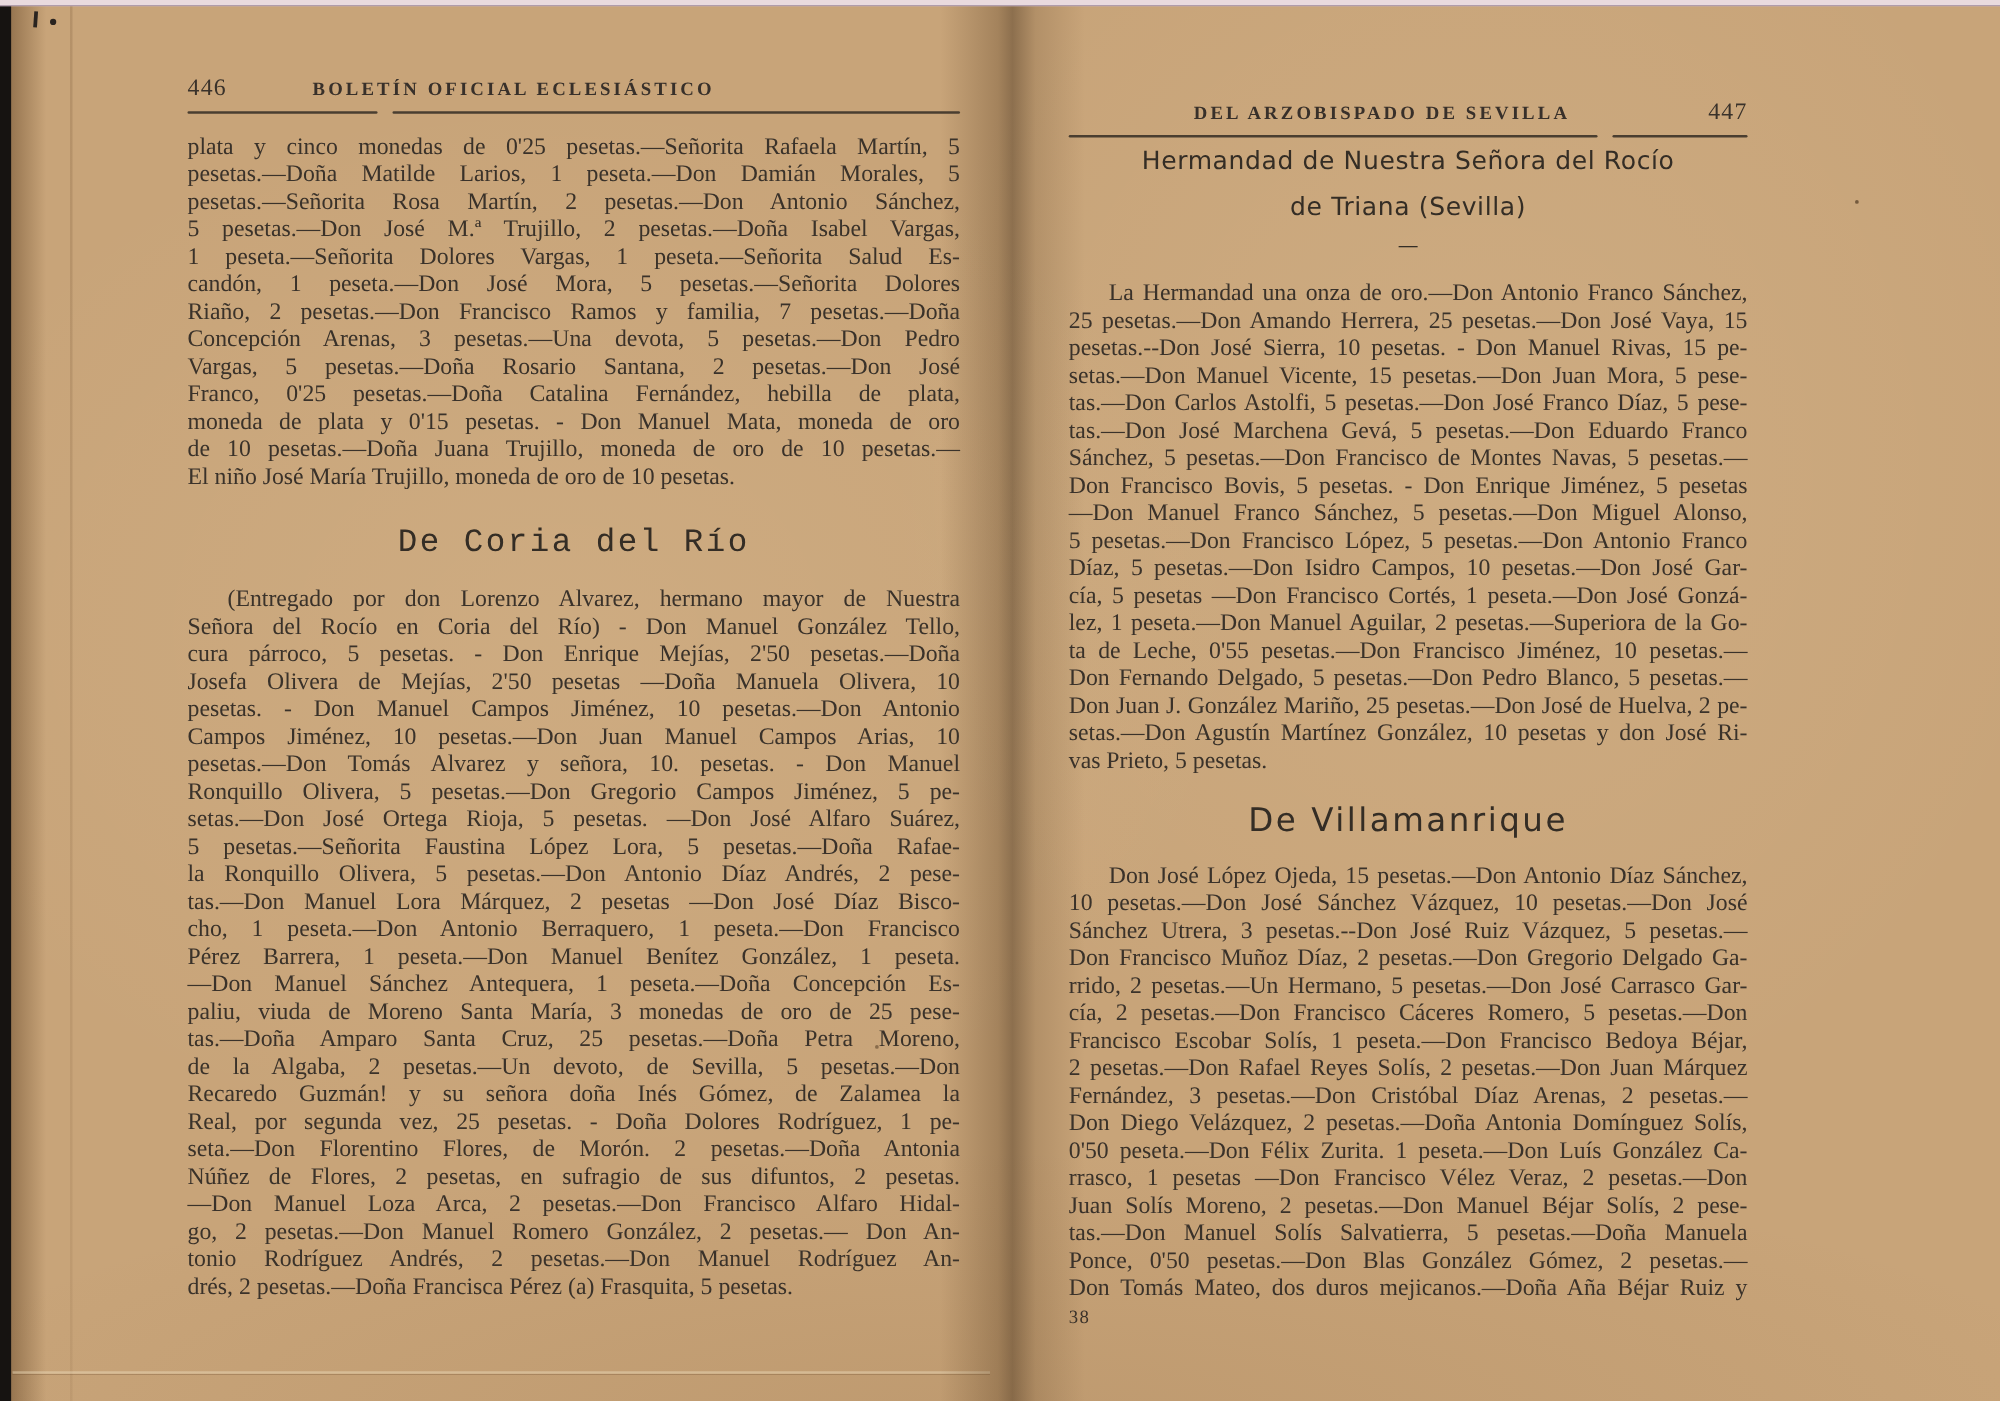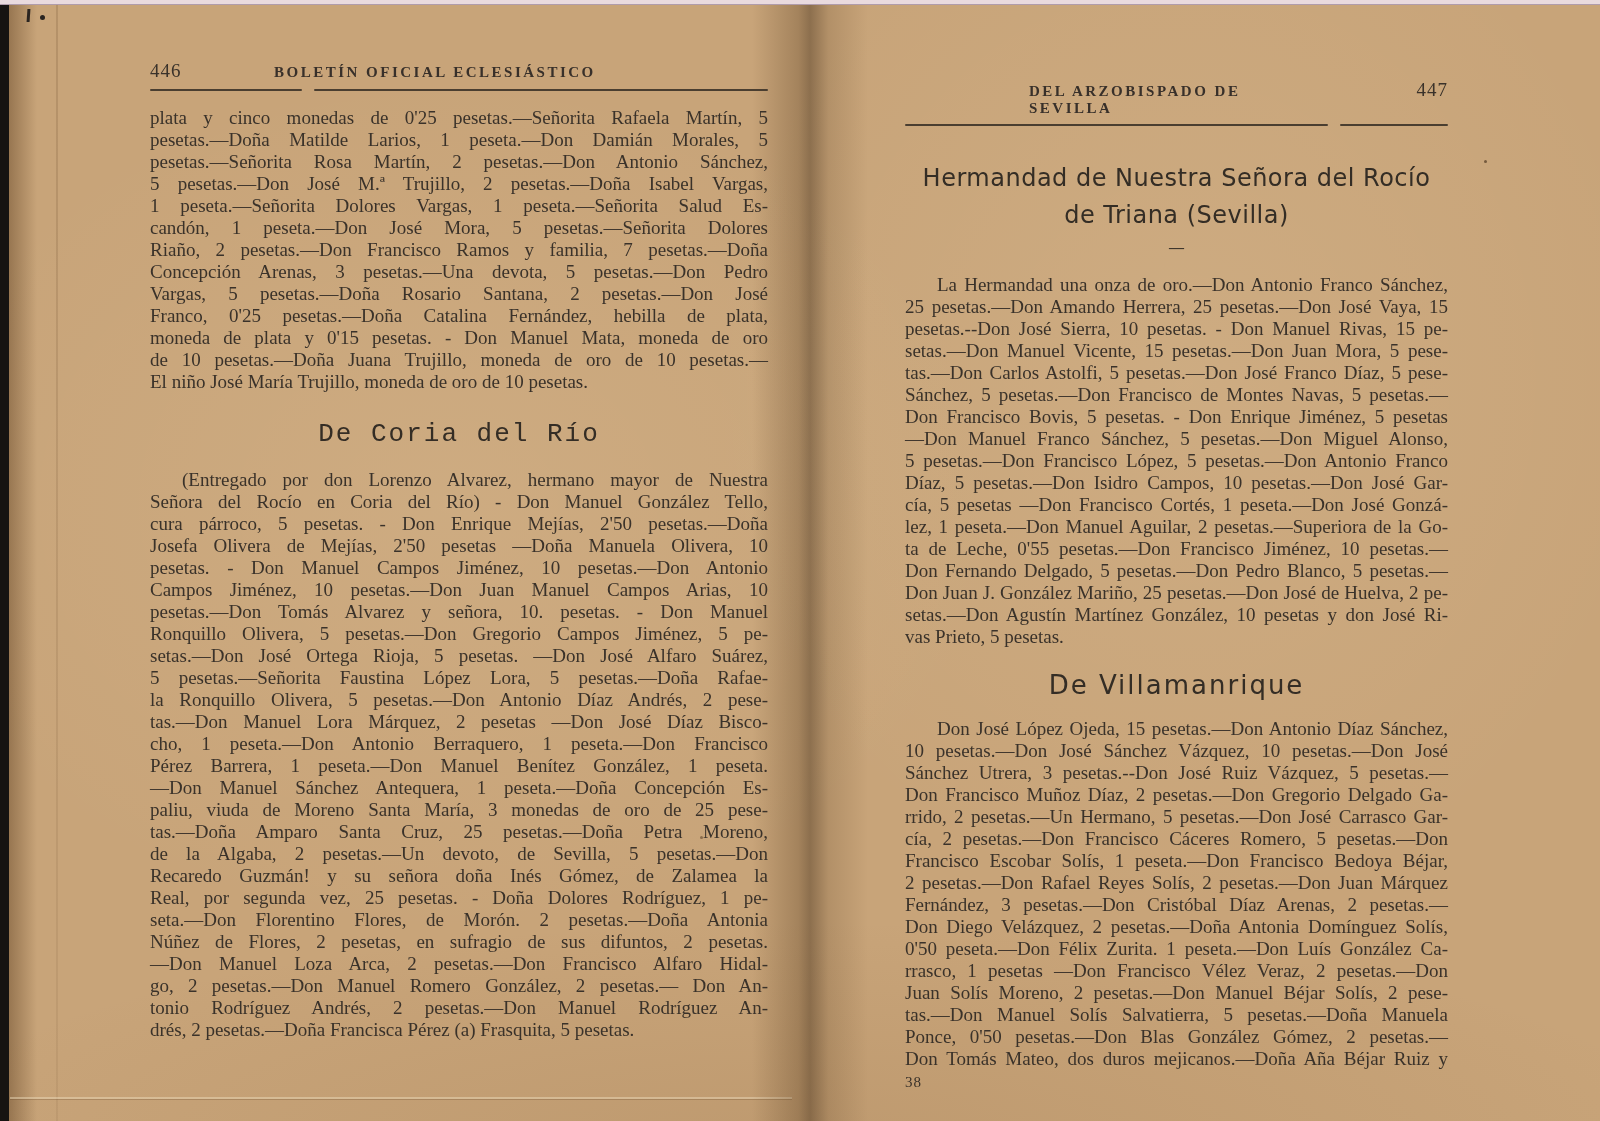--- a/index.html
+++ b/index.html
@@ -29,23 +29,23 @@
     background:#2a2420; transform:rotate(4deg); }
   .ink-mark-b { position:absolute; left:40px; top:15px; width:5px; height:5px;
     border-radius:50%; background:#2a2420; }
   .speck-1 { position:absolute; left:1484px; top:160px; width:3px; height:3px;
     border-radius:50%; background:rgba(60,40,20,0.6); }
   .speck-2 { position:absolute; left:700px; top:836px; width:3px; height:3px;
     border-radius:50%; background:rgba(60,40,20,0.45); }
 
   .page { position:absolute; top:60px; z-index:3; }
   .page.lp { left:150px; width:618px; }
-  .page.rp { left:905px; width:543px; }
+  .page.rp { left:855px; width:543px; }
 
-  .pg-header { display:flex; align-items:baseline;gap:24px; }
+  .pg-header { display:flex; align-items:baseline; }
   .pg-num { font-size:19px; width:100px; letter-spacing:1px; }
   .rp .pg-num { text-align:right;margin-top:19px; }
   .pg-title { flex:1; text-align:left; font-size:15px; font-weight:bold; letter-spacing:2.5px; color:#38302a; }
   .pg-spacer { width:100px; }
 
   .pg-rule { display:flex; gap:12px; margin-top:7px; height:2px; }
   .pg-rule .seg { background:#4a3e30; height:2px; border-radius:1px; }
   .lp .pg-rule .seg.a { width:152px; }
   .lp .pg-rule .seg.b { flex:1; }
   .rp .pg-rule .seg.a { flex:1; }
@@ -53,21 +53,21 @@
 
   .para { font-size:19px; line-height:22px; }
   .pline { text-align:justify; text-align-last:justify; }
   .pline.last { text-align-last:left; }
   .para.indent .pline:first-child { text-indent:32px; }
 
   .lp .para.p1 { margin-top:16px; }
   .heading { font-family:"DejaVu Sans", "Liberation Sans", sans-serif; text-align:center; color:#342d25; }
   .heading.sub { font-size:26px; letter-spacing:2px; }
   .lp .heading.sub { margin:26px 0 20px;font-family:Liberation Mono, monospace; }
-  .heading.main { font-size:24px; letter-spacing:0.5px; line-height:37px; margin-top:34px; }
+  .heading.main { font-size:20px; letter-spacing:0.5px; line-height:37px; }
   .heading-dash { text-align:center; font-weight:bold; font-size:15px; line-height:10px; margin:8px 0 4px; color:#342d25; }
   .rp .para.p1 { margin-top:22px; }
   .rp .heading.sub { margin:22px 0 18px; }
   .signature { text-align:left; padding-right:52px; font-size:15px; margin-top:4px; letter-spacing:1px; }
 </style>
 </head>
 <body>
 
 <div class="scan">
   <div class="edge-top"></div>
@@ -151,20 +151,21 @@
       <div>Hermandad de Nuestra Señora del Rocío</div>
       <div>de Triana (Sevilla)</div>
     </div>
     <div class="heading-dash">—</div>
     <div class="para p1 indent">
         <div class="pline">La Hermandad una onza de oro.—Don Antonio Franco Sánchez,</div>
         <div class="pline">25 pesetas.—Don Amando Herrera, 25 pesetas.—Don José Vaya, 15</div>
         <div class="pline">pesetas.--Don José Sierra, 10 pesetas. - Don Manuel Rivas, 15 pe-</div>
         <div class="pline">setas.—Don Manuel Vicente, 15 pesetas.—Don Juan Mora, 5 pese-</div>
         <div class="pline">tas.—Don Carlos Astolfi, 5 pesetas.—Don José Franco Díaz, 5 pese-</div>
+        <div class="pline">tas.—Don José Marchena Gevá, 5 pesetas.—Don Eduardo Franco</div>
         <div class="pline">Sánchez, 5 pesetas.—Don Francisco de Montes Navas, 5 pesetas.—</div>
         <div class="pline">Don Francisco Bovis, 5 pesetas. - Don Enrique Jiménez, 5 pesetas</div>
         <div class="pline">—Don Manuel Franco Sánchez, 5 pesetas.—Don Miguel Alonso,</div>
         <div class="pline">5 pesetas.—Don Francisco López, 5 pesetas.—Don Antonio Franco</div>
         <div class="pline">Díaz, 5 pesetas.—Don Isidro Campos, 10 pesetas.—Don José Gar-</div>
         <div class="pline">cía, 5 pesetas —Don Francisco Cortés, 1 peseta.—Don José Gonzá-</div>
         <div class="pline">lez, 1 peseta.—Don Manuel Aguilar, 2 pesetas.—Superiora de la Go-</div>
         <div class="pline">ta de Leche, 0'55 pesetas.—Don Francisco Jiménez, 10 pesetas.—</div>
         <div class="pline">Don Fernando Delgado, 5 pesetas.—Don Pedro Blanco, 5 pesetas.—</div>
         <div class="pline">Don Juan J. González Mariño, 25 pesetas.—Don José de Huelva, 2 pe-</div>

